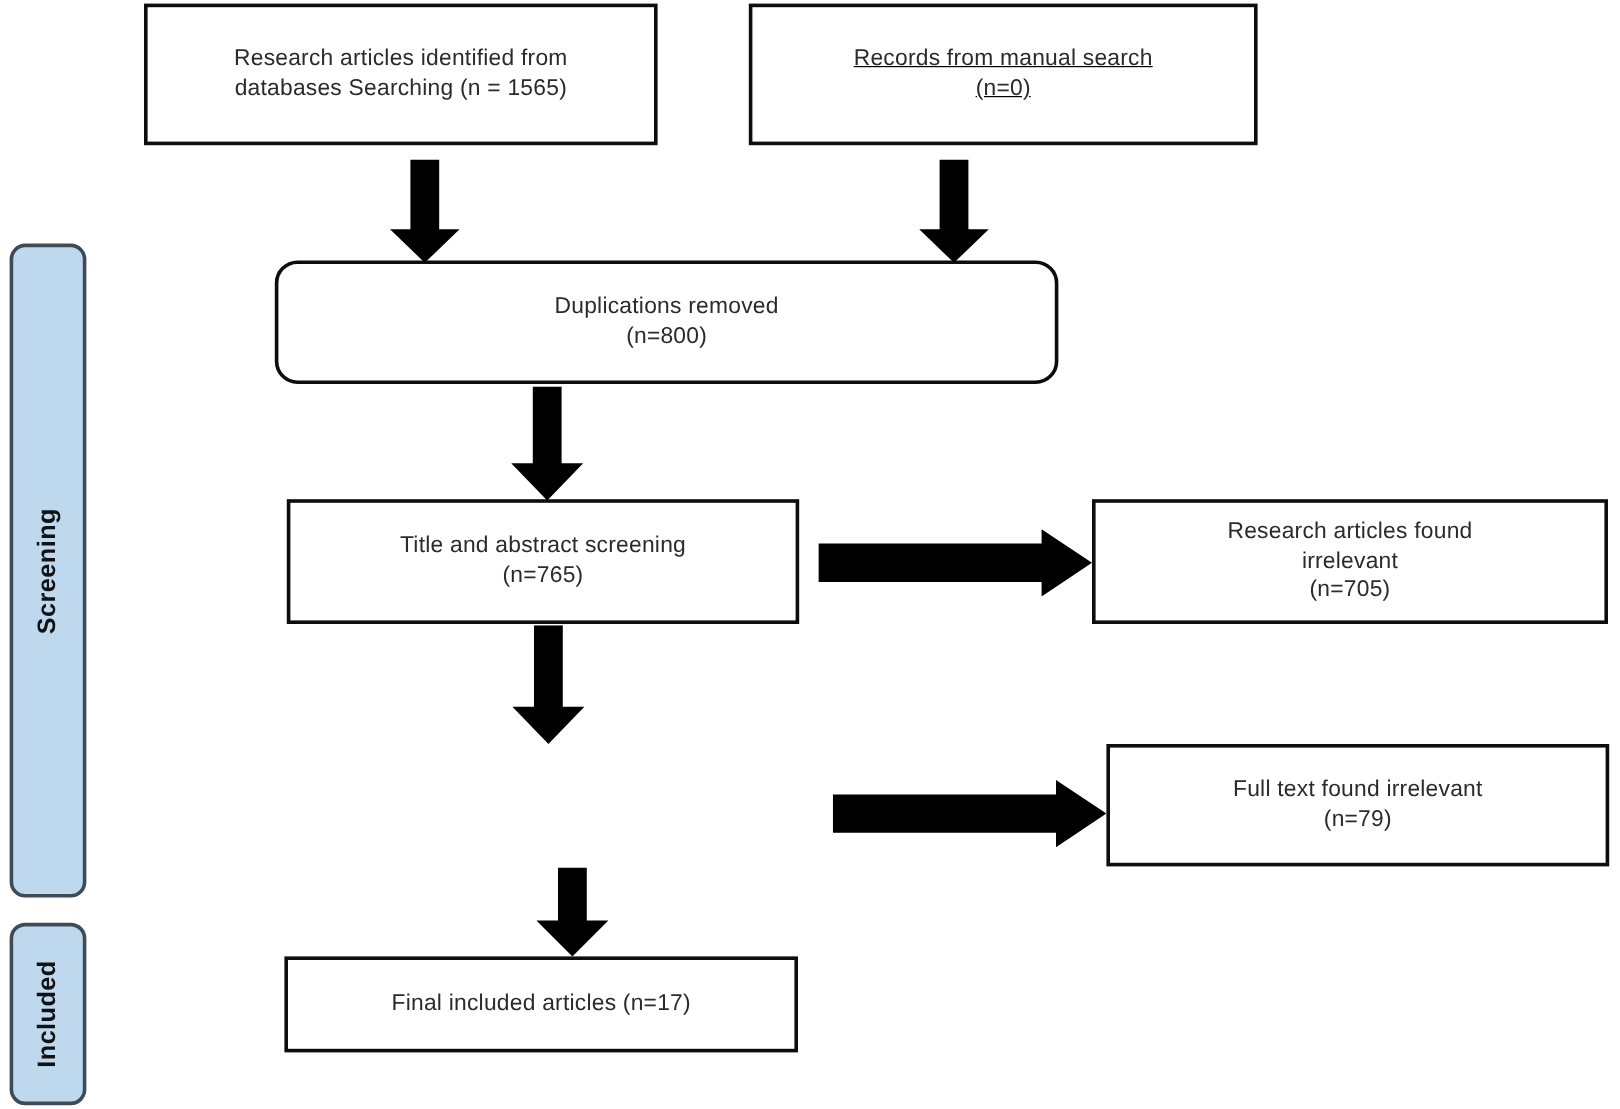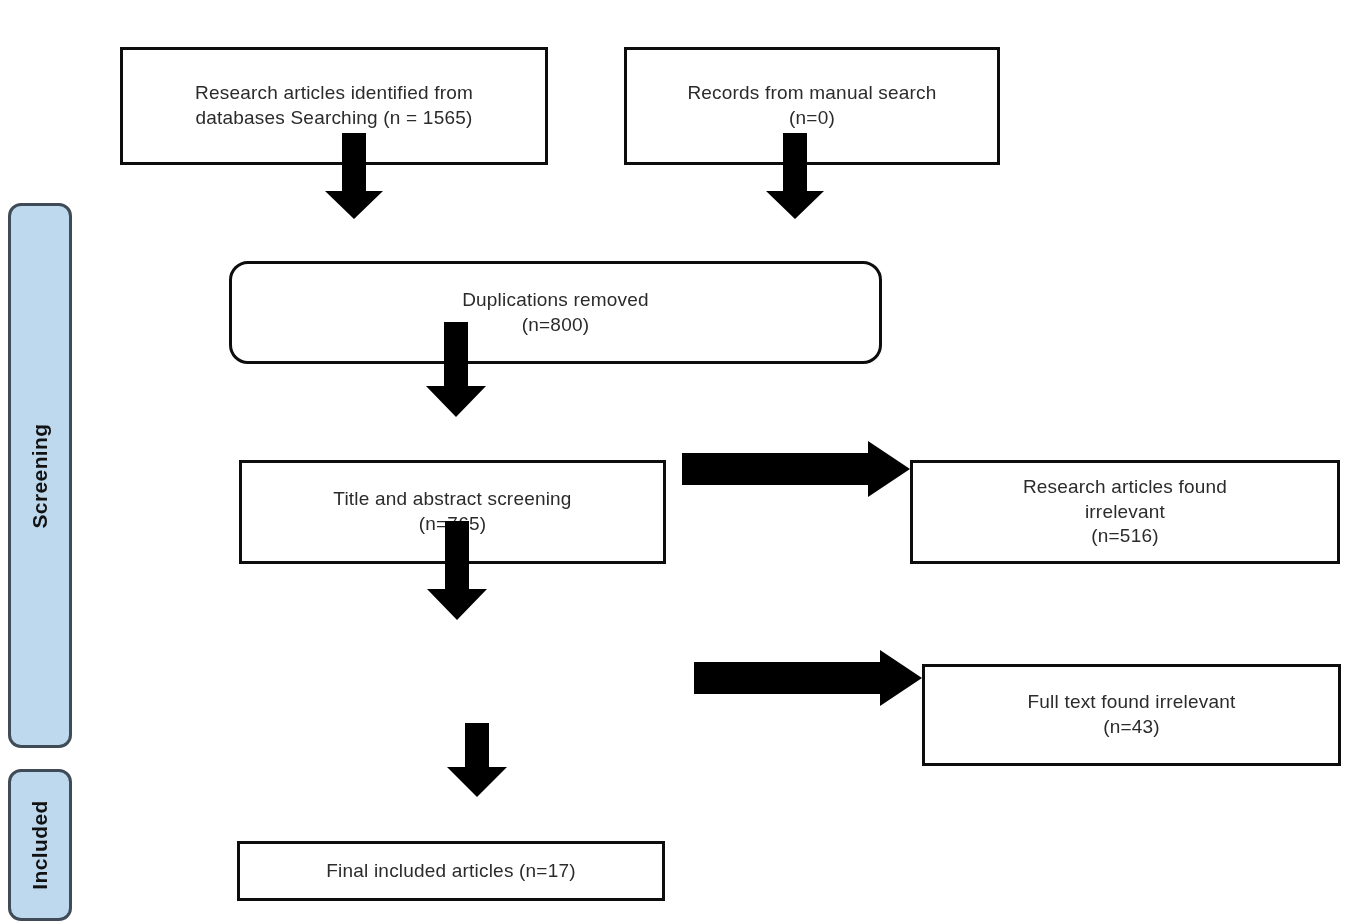--- a/index.html
+++ b/index.html
@@ -19,21 +19,20 @@
   
   .flow-box {
     position: absolute;
     box-sizing: border-box;
     background: #ffffff;
     border: 3px solid #0d0d0d;
     display: flex;
     align-items: center;
     justify-content: center;
     text-align: center;
-    margin-top: 44px;
   }
   .flow-box .box-text {
     font-size: 19px;
     line-height: 1.30;
     color: #2b2b2b;
     letter-spacing: 0.2px;
     white-space: pre-line;
     padding: 0 10px;
   }
 
@@ -74,48 +73,48 @@
 
   <div class="stage-bar" style="left:8px; top:769px; width:64px; height:152px;">
     <span class="stage-text">Included</span>
   </div>
 
   <div class="flow-box" style="left:120px; top:3px; width:428px; height:118px;">
     <span class="box-text">Research articles identified from
 databases Searching (n = 1565)</span>
   </div>
 
-  <div class="flow-box" style="left:624px; top:3px; width:376px; height:118px;">
+  <div class="flow-box" style="left:624px; top:3px; width:424px; height:118px;text-decoration:underline;">
     <span class="box-text">Records from manual search
 (n=0)</span>
   </div>
 
   <div class="flow-box" style="left:229px; top:217px; width:653px; height:103px;border-radius:19px;">
     <span class="box-text">Duplications removed
 (n=800)</span>
   </div>
 
   <div class="flow-box" style="left:239px; top:416px; width:427px; height:104px;">
     <span class="box-text">Title and abstract screening
 (n=765)</span>
   </div>
 
   <div class="flow-box" style="left:910px; top:416px; width:430px; height:104px;">
     <span class="box-text">Research articles found
 irrelevant
-(n=516)</span>
+(n=705)</span>
   </div>
 
 
   <div class="flow-box" style="left:922px; top:620px; width:419px; height:102px;">
     <span class="box-text">Full text found irrelevant
-(n=43)</span>
+(n=79)</span>
   </div>
 
-  <div class="flow-box" style="left:237px; top:797px; width:428px; height:60px;">
+  <div class="flow-box" style="left:237px; top:797px; width:428px; height:80px;">
     <span class="box-text">Final included articles (n=17)</span>
   </div>
 
   <div class="arrow" style="left:325px; top:133px; width:58px; height:86px;">
     <svg width="58" height="86" viewBox="0 0 58 86">
       <polygon points="17,0 41,0 41,58 58,58 29,86 0,58 17,58" fill="#000000"></polygon>
     </svg>
   </div>
 
   <div class="arrow" style="left:766px; top:133px; width:58px; height:86px;">

